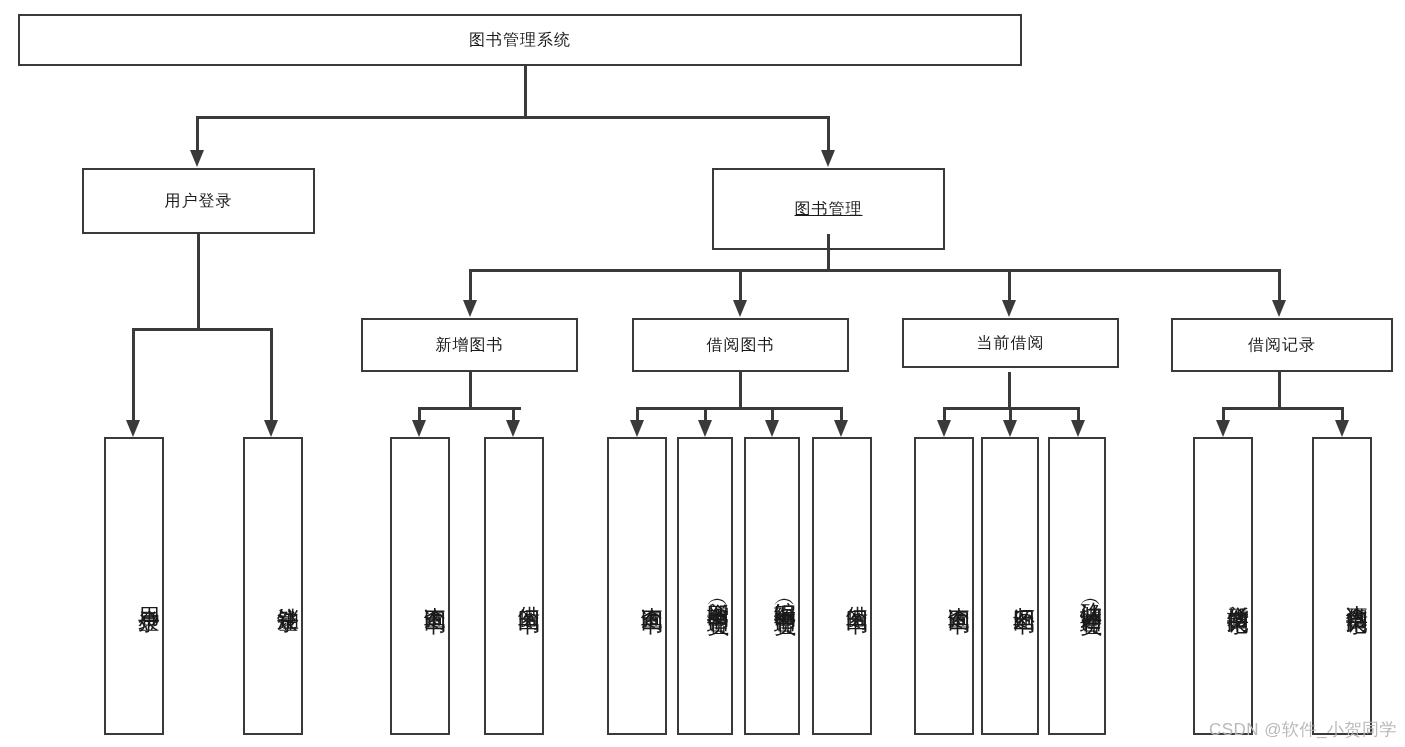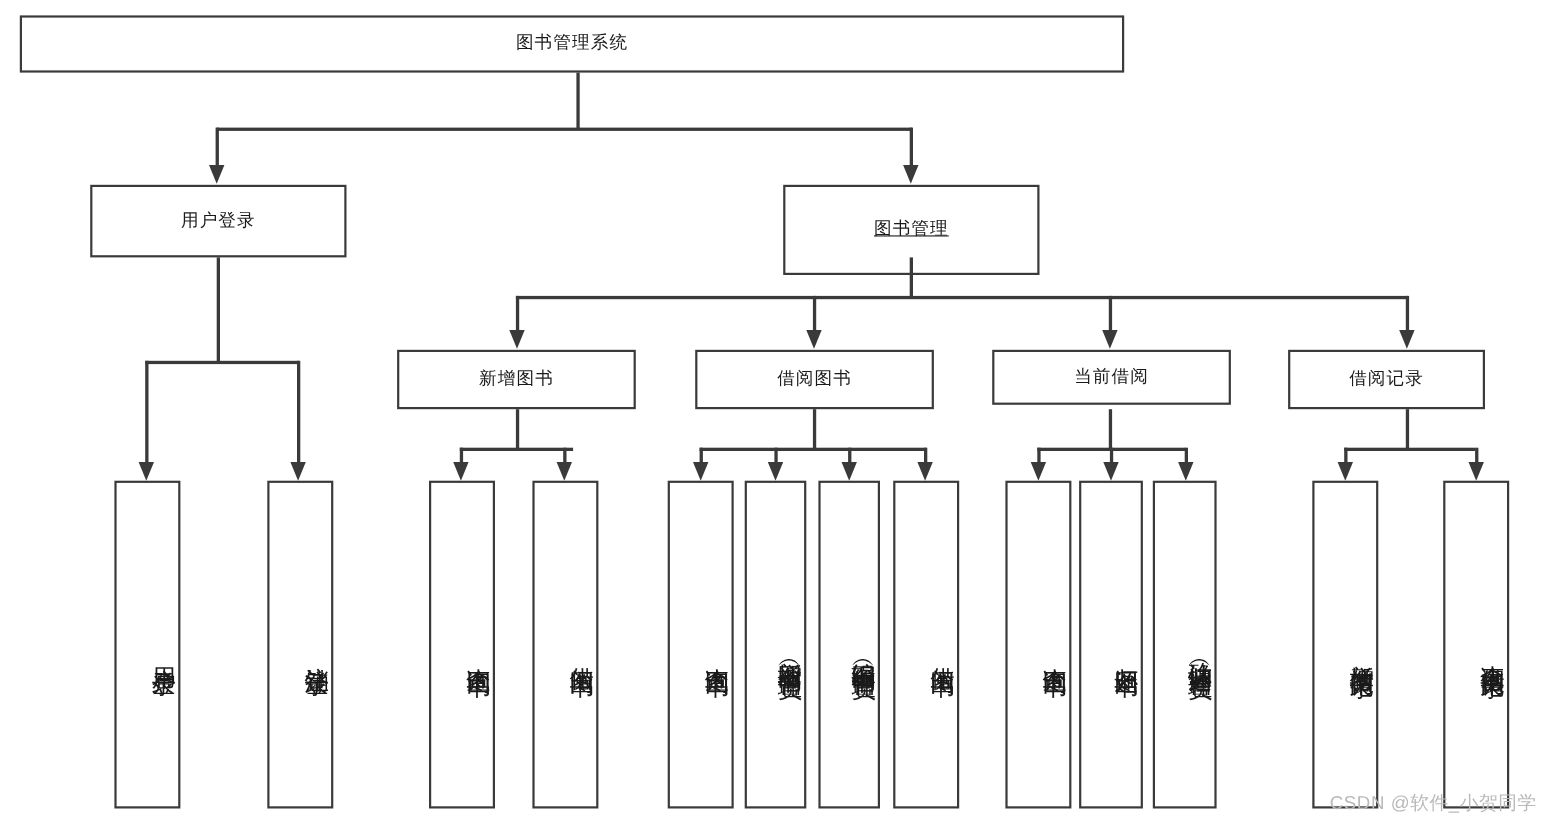--- a/index.html
+++ b/index.html
@@ -100,21 +100,21 @@
 
   <div class="node h" style="left:361px;top:318px;width:217px;height:54px;">
     <span class="lbl">新增图书</span>
   </div>
   <div class="node h" style="left:632px;top:318px;width:217px;height:54px;">
     <span class="lbl">借阅图书</span>
   </div>
   <div class="node h" style="left:902px;top:318px;width:217px;height:50px;">
     <span class="lbl">当前借阅</span>
   </div>
-  <div class="node h" style="left:1171px;top:318px;width:179px;height:54px;">
+  <div class="node h" style="left:1171px;top:318px;width:222px;height:54px;">
     <span class="lbl">借阅记录</span>
   </div>
 
   <div class="vline" style="left:469px;top:372px;height:36px;"></div>
   <div class="hline" style="left:418px;top:407px;width:103px;"></div>
   <div class="vline" style="left:418px;top:407px;height:13px;"></div>
   <div class="arrow" style="left:412px;top:420px;"></div>
   <div class="vline" style="left:512px;top:407px;height:13px;"></div>
   <div class="arrow" style="left:506px;top:420px;"></div>
 

